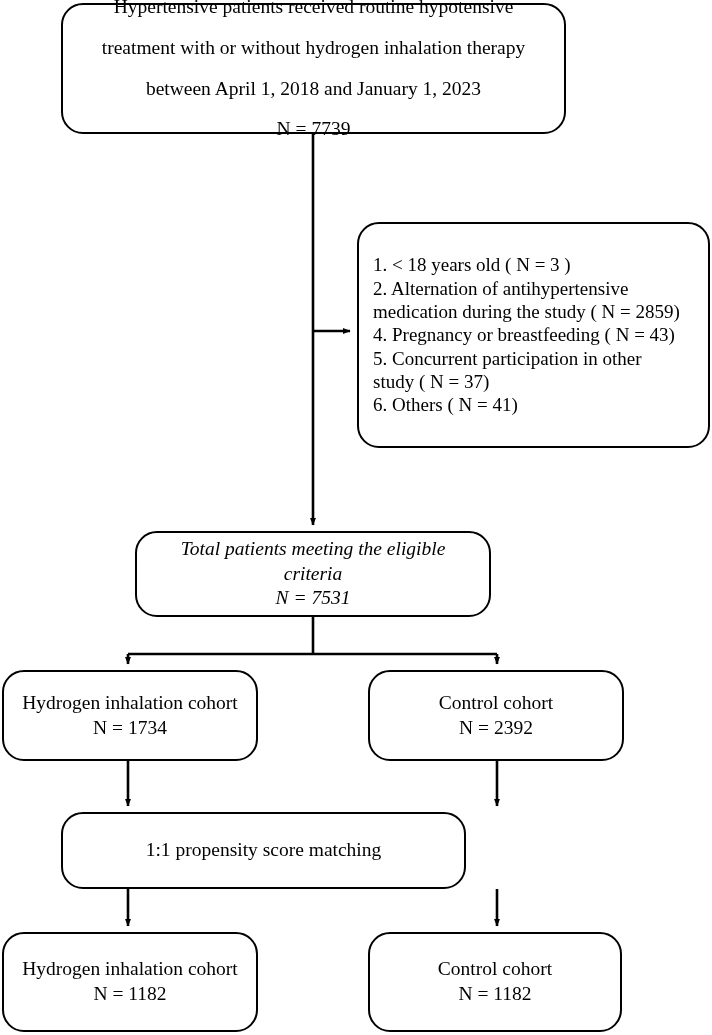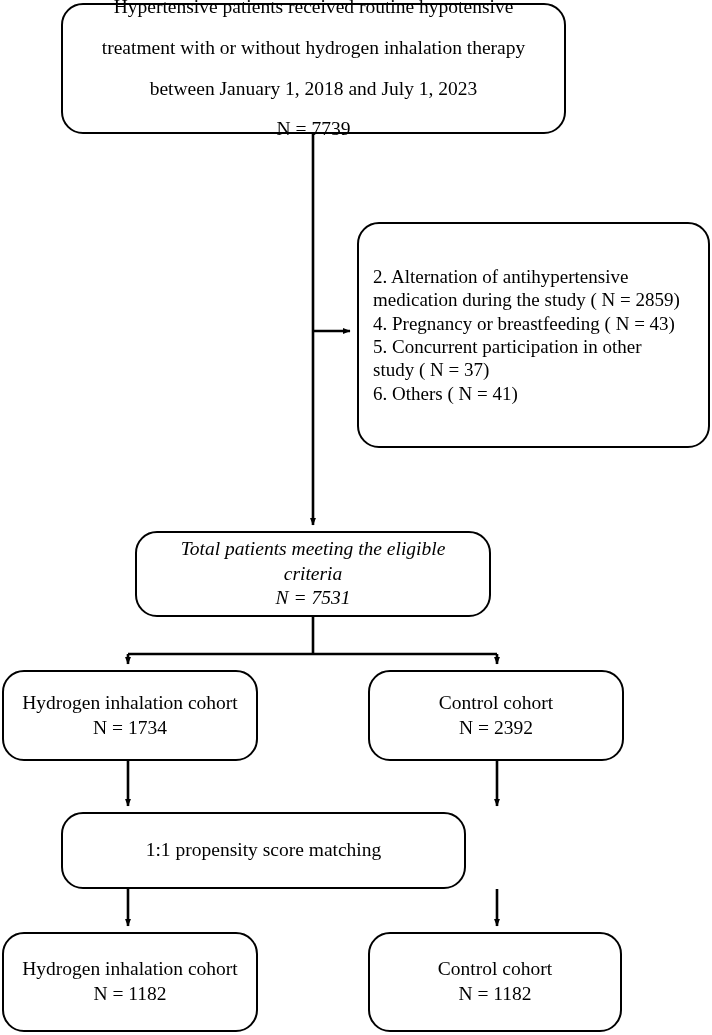--- a/index.html
+++ b/index.html
@@ -118,25 +118,26 @@
     <path d="M128,761 L128,806" stroke="#000000" stroke-width="2.6" fill="none" marker-end="url(#arrowhead)"></path>
     <path d="M497,761 L497,806" stroke="#000000" stroke-width="2.6" fill="none" marker-end="url(#arrowhead)"></path>
 
     <path d="M128,889 L128,926" stroke="#000000" stroke-width="2.6" fill="none" marker-end="url(#arrowhead)"></path>
     <path d="M497,889 L497,926" stroke="#000000" stroke-width="2.6" fill="none" marker-end="url(#arrowhead)"></path>
   </svg>
 
   <div class="node center" id="node-enrollment">
     <span class="line">Hypertensive patients received routine hypotensive</span>
     <span class="line">treatment with or without hydrogen inhalation therapy</span>
-    <span class="line">between January 1, 2018 and July 1, 2023</span>
+    <span class="line">between April 1, 2018 and January 1, 2023</span>
     <span class="line">N = 7739</span>
   </div>
 
   <div class="node left-align" id="node-exclusions">
+    <span class="line">1. &lt; 18 years old ( N = 3 )</span>
     <span class="line">2. Alternation of antihypertensive</span>
     <span class="line">medication during the study ( N = 2859)</span>
     <span class="line">4. Pregnancy or breastfeeding ( N = 43)</span>
     <span class="line">5. Concurrent participation in other</span>
     <span class="line">study ( N = 37)</span>
     <span class="line">6. Others ( N = 41)</span>
   </div>
 
   <div class="node center" id="node-eligible">
     <span class="line">Total patients meeting the eligible criteria</span>

